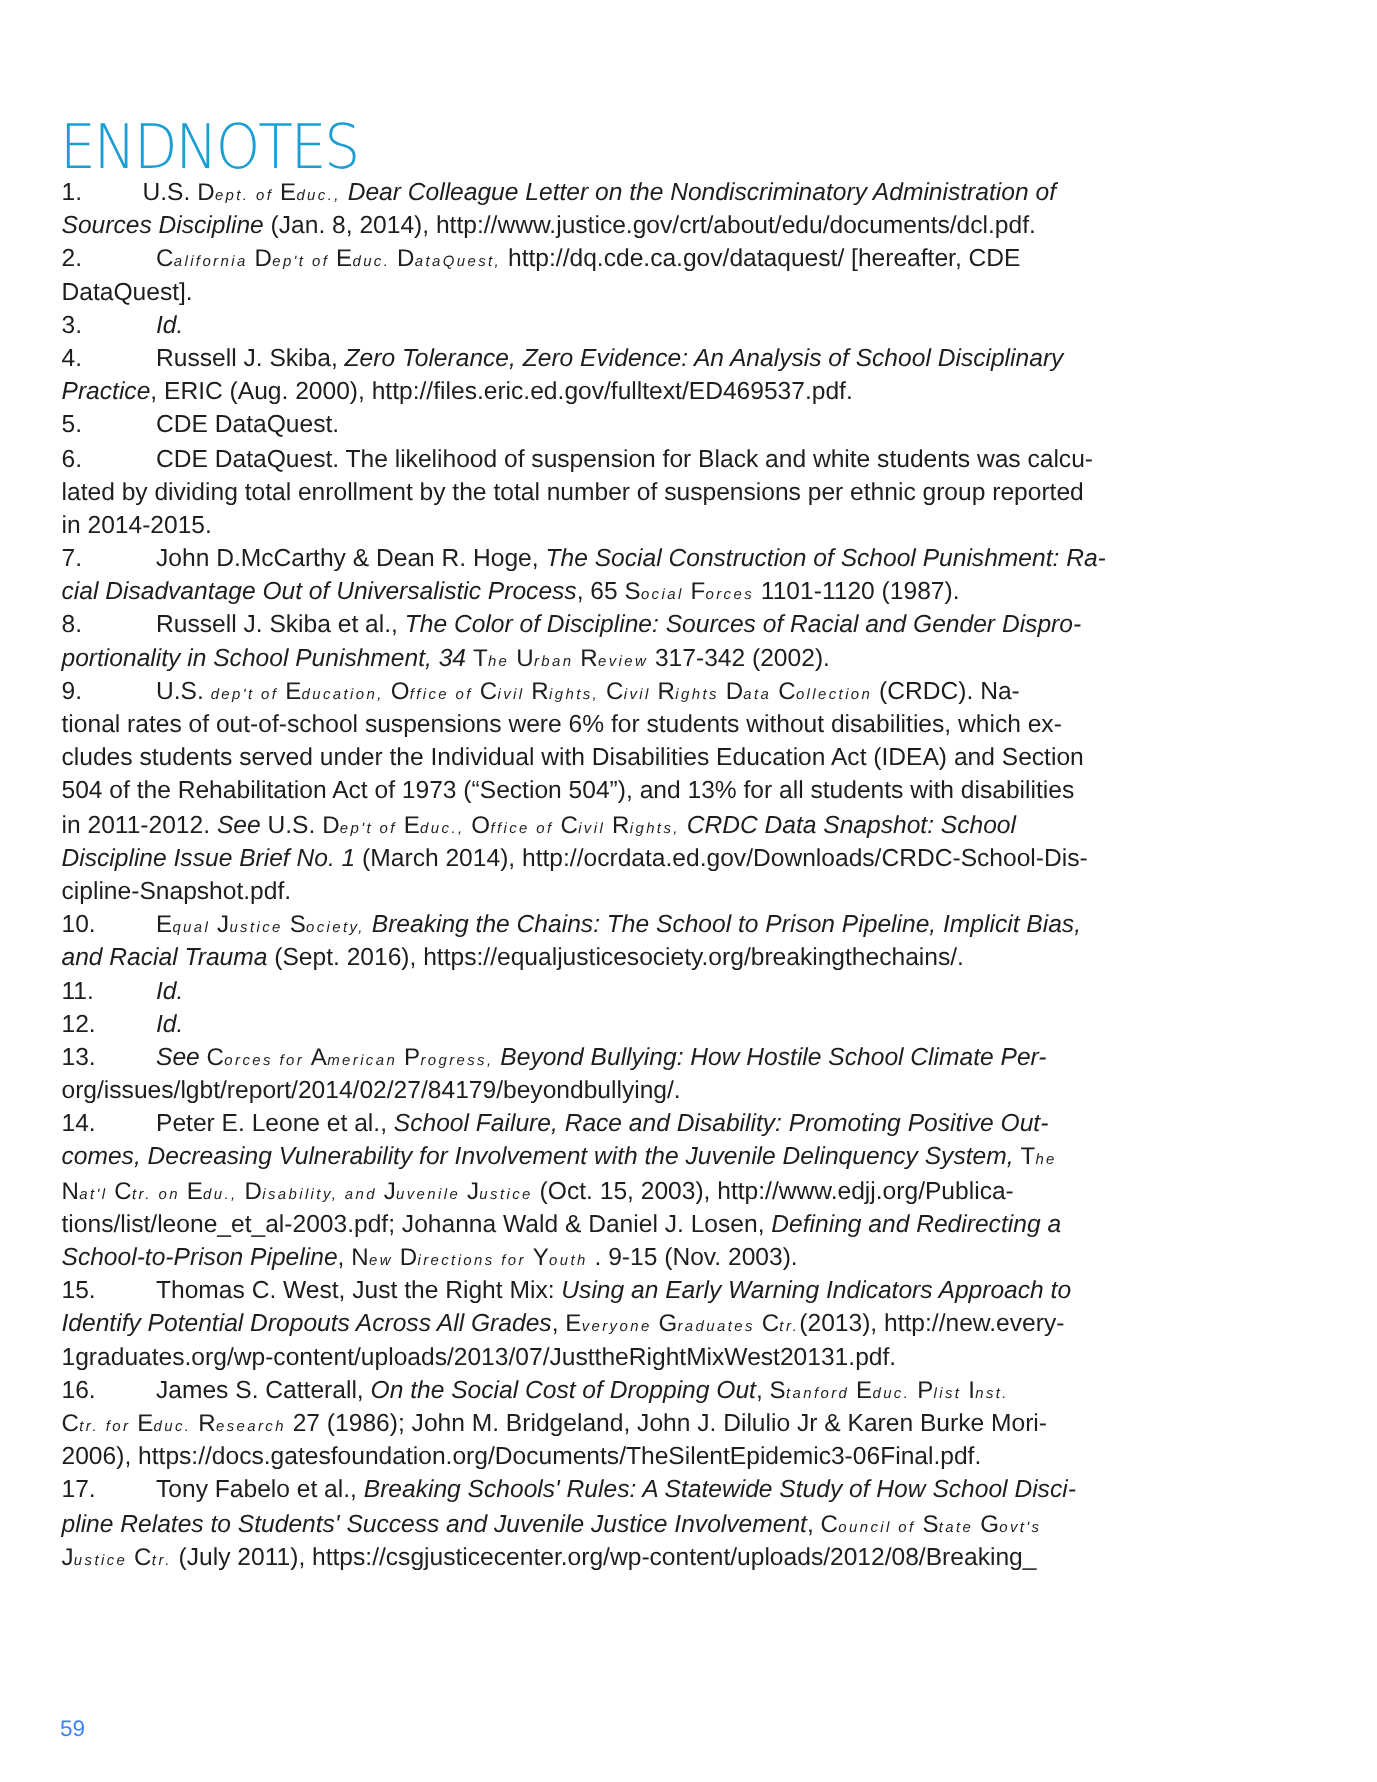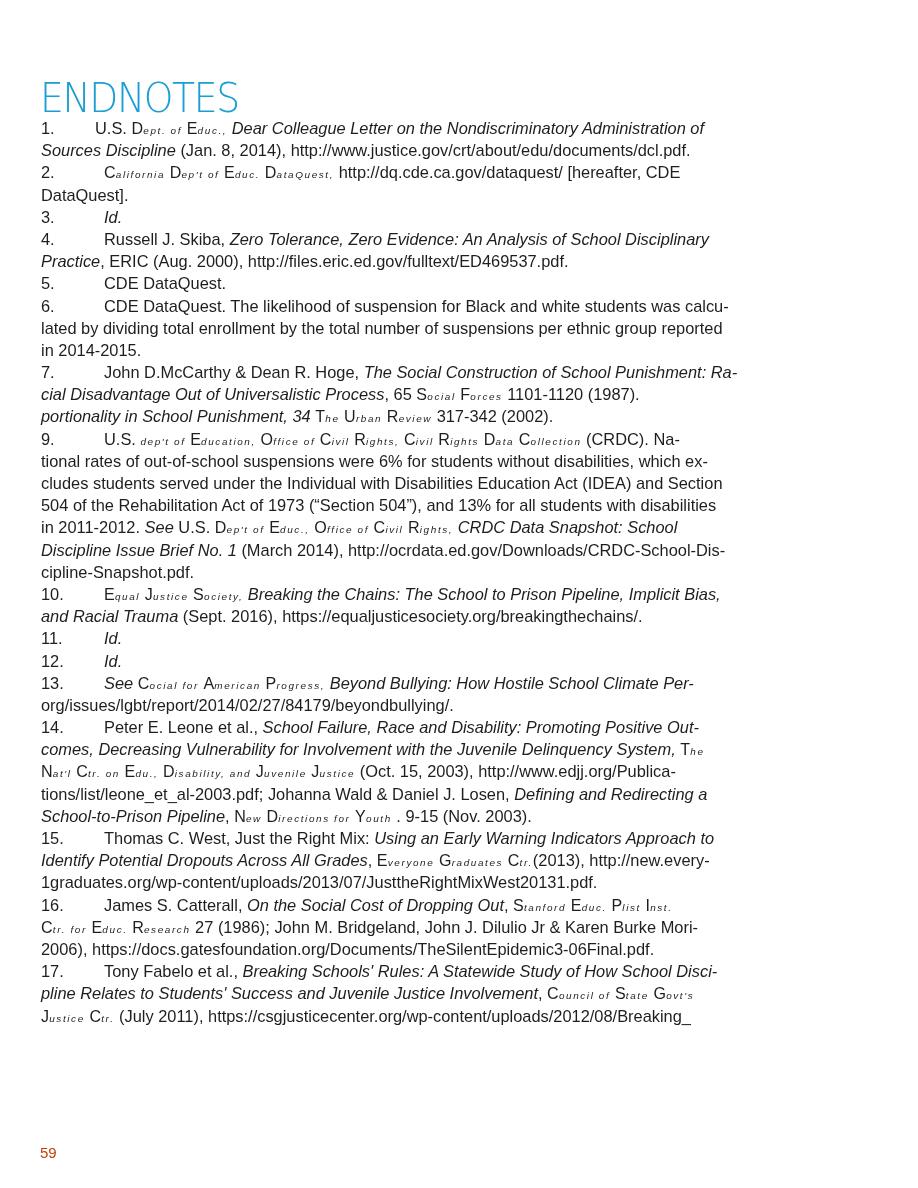--- a/index.html
+++ b/index.html
@@ -17,21 +17,21 @@
     line-height: 22.2px; color: #1e1e1e;
   }
   .line { white-space: nowrap; height: 22.2px; }
   .num { display: inline-block; width: 63px; }
   .num.n1 { width: 54px; }
   i { font-style: italic; }
   .sc { font-size: 0.98em; letter-spacing: 0.2px; }
   .sc small { font-size: 0.62em; letter-spacing: 1.6px; font-style: italic; }
   .page-number {
     position: absolute; left: 40px; top: 1144px;
-    font-family: "Liberation Sans", sans-serif; font-size: 15px; color: #c2410c;
+    font-family: "Liberation Sans", sans-serif; font-size: 15px; color: #3b82f6;
   }
 </style>
 </head>
 <body>
 
 <div>
   <h1 class="page-title">ENDNOTES</h1>
   <div class="notes" id="notes">
       <div class="line"><span class="num n1">1.</span>U.S. <span class="sc">D<small>ept. of</small></span> <span class="sc">E<small>duc.,</small></span> <i>Dear Colleague Letter on the Nondiscriminatory Administration of</i></div>
       <div class="line"><i>Sources Discipline</i> (Jan. 8, 2014), http://www.justice.gov/crt/about/edu/documents/dcl.pdf.</div>
@@ -39,33 +39,34 @@
       <div class="line">DataQuest].</div>
       <div class="line"><span class="num">3.</span><i>Id.</i></div>
       <div class="line"><span class="num">4.</span>Russell J. Skiba, <i>Zero Tolerance, Zero Evidence: An Analysis of School Disciplinary</i></div>
       <div class="line"><i>Practice</i>, ERIC (Aug. 2000), http://files.eric.ed.gov/fulltext/ED469537.pdf.</div>
       <div class="line"><span class="num">5.</span>CDE DataQuest.</div>
       <div class="line"><span class="num">6.</span>CDE DataQuest. The likelihood of suspension for Black and white students was calcu-</div>
       <div class="line">lated by dividing total enrollment by the total number of suspensions per ethnic group reported</div>
       <div class="line">in 2014-2015.</div>
       <div class="line"><span class="num">7.</span>John D.McCarthy &amp; Dean R. Hoge, <i>The Social Construction of School Punishment: Ra-</i></div>
       <div class="line"><i>cial Disadvantage Out of Universalistic Process</i>, 65 <span class="sc">S<small>ocial</small></span> <span class="sc">F<small>orces</small></span> 1101-1120 (1987).</div>
+      <div class="line"><span class="num">8.</span>Russell J. Skiba et al., <i>The Color of Discipline: Sources of Racial and Gender Dispro-</i></div>
       <div class="line"><i>portionality in School Punishment, 34 </i><span class="sc">T<small>he</small></span> <span class="sc">U<small>rban</small></span> <span class="sc">R<small>eview</small></span> 317-342 (2002).</div>
       <div class="line"><span class="num">9.</span>U.S. <span class="sc"><small>dep't of</small></span> <span class="sc">E<small>ducation,</small></span> <span class="sc">O<small>ffice of</small></span> <span class="sc">C<small>ivil</small></span> <span class="sc">R<small>ights,</small></span> <span class="sc">C<small>ivil</small></span> <span class="sc">R<small>ights</small></span> <span class="sc">D<small>ata</small></span> <span class="sc">C<small>ollection</small></span> (CRDC). Na-</div>
       <div class="line">tional rates of out-of-school suspensions were 6% for students without disabilities, which ex-</div>
       <div class="line">cludes students served under the Individual with Disabilities Education Act (IDEA) and Section</div>
       <div class="line">504 of the Rehabilitation Act of 1973 (“Section 504”), and 13% for all students with disabilities</div>
       <div class="line">in 2011-2012. <i>See</i> U.S. <span class="sc">D<small>ep't of</small></span> <span class="sc">E<small>duc.,</small></span> <span class="sc">O<small>ffice of</small></span> <span class="sc">C<small>ivil</small></span> <span class="sc">R<small>ights,</small></span> <i>CRDC Data Snapshot: School</i></div>
       <div class="line"><i>Discipline Issue Brief No. 1</i> (March 2014), http://ocrdata.ed.gov/Downloads/CRDC-School-Dis-</div>
       <div class="line">cipline-Snapshot.pdf.</div>
       <div class="line"><span class="num">10.</span><span class="sc">E<small>qual</small></span> <span class="sc">J<small>ustice</small></span> <span class="sc">S<small>ociety,</small></span> <i>Breaking the Chains: The School to Prison Pipeline, Implicit Bias,</i></div>
       <div class="line"><i>and Racial Trauma</i> (Sept. 2016), https://equaljusticesociety.org/breakingthechains/.</div>
       <div class="line"><span class="num">11.</span><i>Id.</i></div>
       <div class="line"><span class="num">12.</span><i>Id.</i></div>
-      <div class="line"><span class="num">13.</span><i>See</i> <span class="sc">C<small>ocial for</small></span> <span class="sc">A<small>merican</small></span> <span class="sc">P<small>rogress,</small></span> <i>Beyond Bullying: How Hostile School Climate Per-</i></div>
+      <div class="line"><span class="num">13.</span><i>See</i> <span class="sc">C<small>orces for</small></span> <span class="sc">A<small>merican</small></span> <span class="sc">P<small>rogress,</small></span> <i>Beyond Bullying: How Hostile School Climate Per-</i></div>
       <div class="line">org/issues/lgbt/report/2014/02/27/84179/beyondbullying/.</div>
       <div class="line"><span class="num">14.</span>Peter E. Leone et al., <i>School Failure, Race and Disability: Promoting Positive Out-</i></div>
       <div class="line"><i>comes, Decreasing Vulnerability for Involvement with the Juvenile Delinquency System,</i>  <span class="sc">T<small>he</small></span></div>
       <div class="line"><span class="sc">N<small>at'l</small></span> <span class="sc">C<small>tr. on</small></span> <span class="sc">E<small>du.,</small></span> <span class="sc">D<small>isability, and</small></span> <span class="sc">J<small>uvenile</small></span> <span class="sc">J<small>ustice</small></span> (Oct. 15, 2003), http://www.edjj.org/Publica-</div>
       <div class="line">tions/list/leone_et_al-2003.pdf; Johanna Wald &amp; Daniel J. Losen, <i>Defining and Redirecting a</i></div>
       <div class="line"><i>School-to-Prison Pipeline</i>, <span class="sc">N<small>ew</small></span> <span class="sc">D<small>irections for</small></span> <span class="sc">Y<small>outh</small></span> . 9-15 (Nov. 2003).</div>
       <div class="line"><span class="num">15.</span>Thomas C. West, Just the Right Mix: <i>Using an Early Warning Indicators Approach to</i></div>
       <div class="line"><i>Identify Potential Dropouts Across All Grades</i>, <span class="sc">E<small>veryone</small></span> <span class="sc">G<small>raduates</small></span> <span class="sc">C<small>tr.</small></span>(2013), http://new.every-</div>
       <div class="line">1graduates.org/wp-content/uploads/2013/07/JusttheRightMixWest20131.pdf.</div>
       <div class="line"><span class="num">16.</span>James S. Catterall, <i>On the Social Cost of Dropping Out</i>, <span class="sc">S<small>tanford</small></span> <span class="sc">E<small>duc.</small></span> <span class="sc">P<small>list</small></span> <span class="sc">I<small>nst.</small></span></div>

